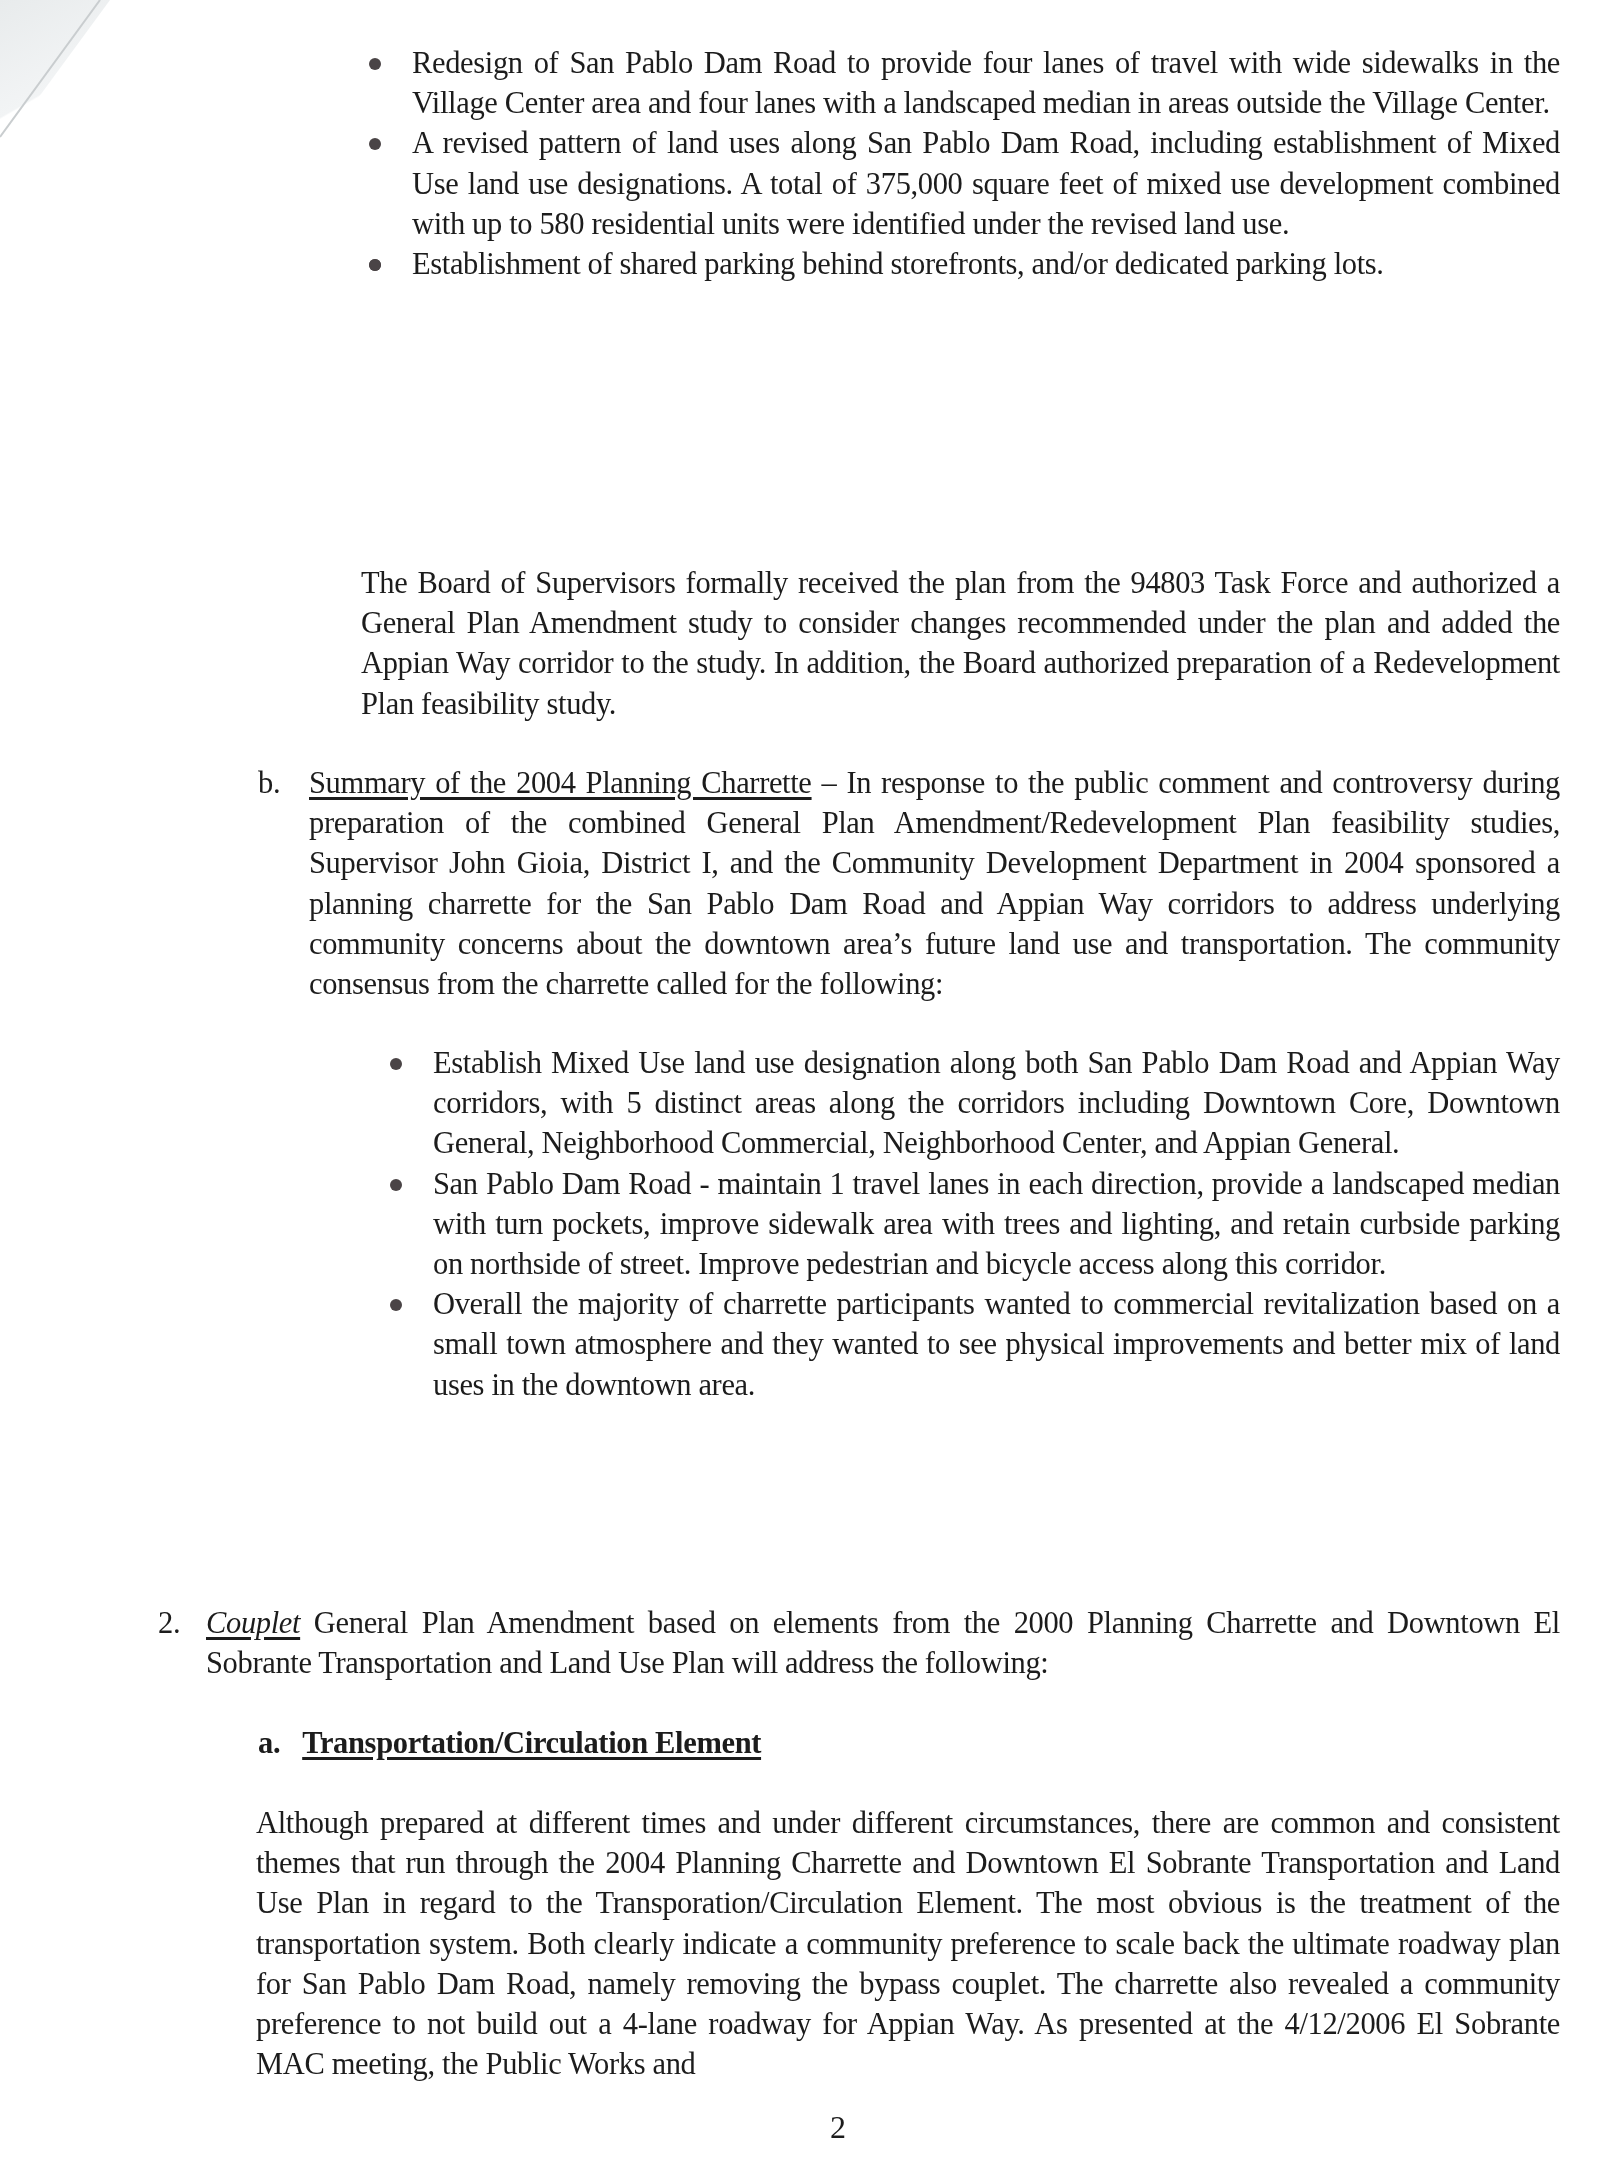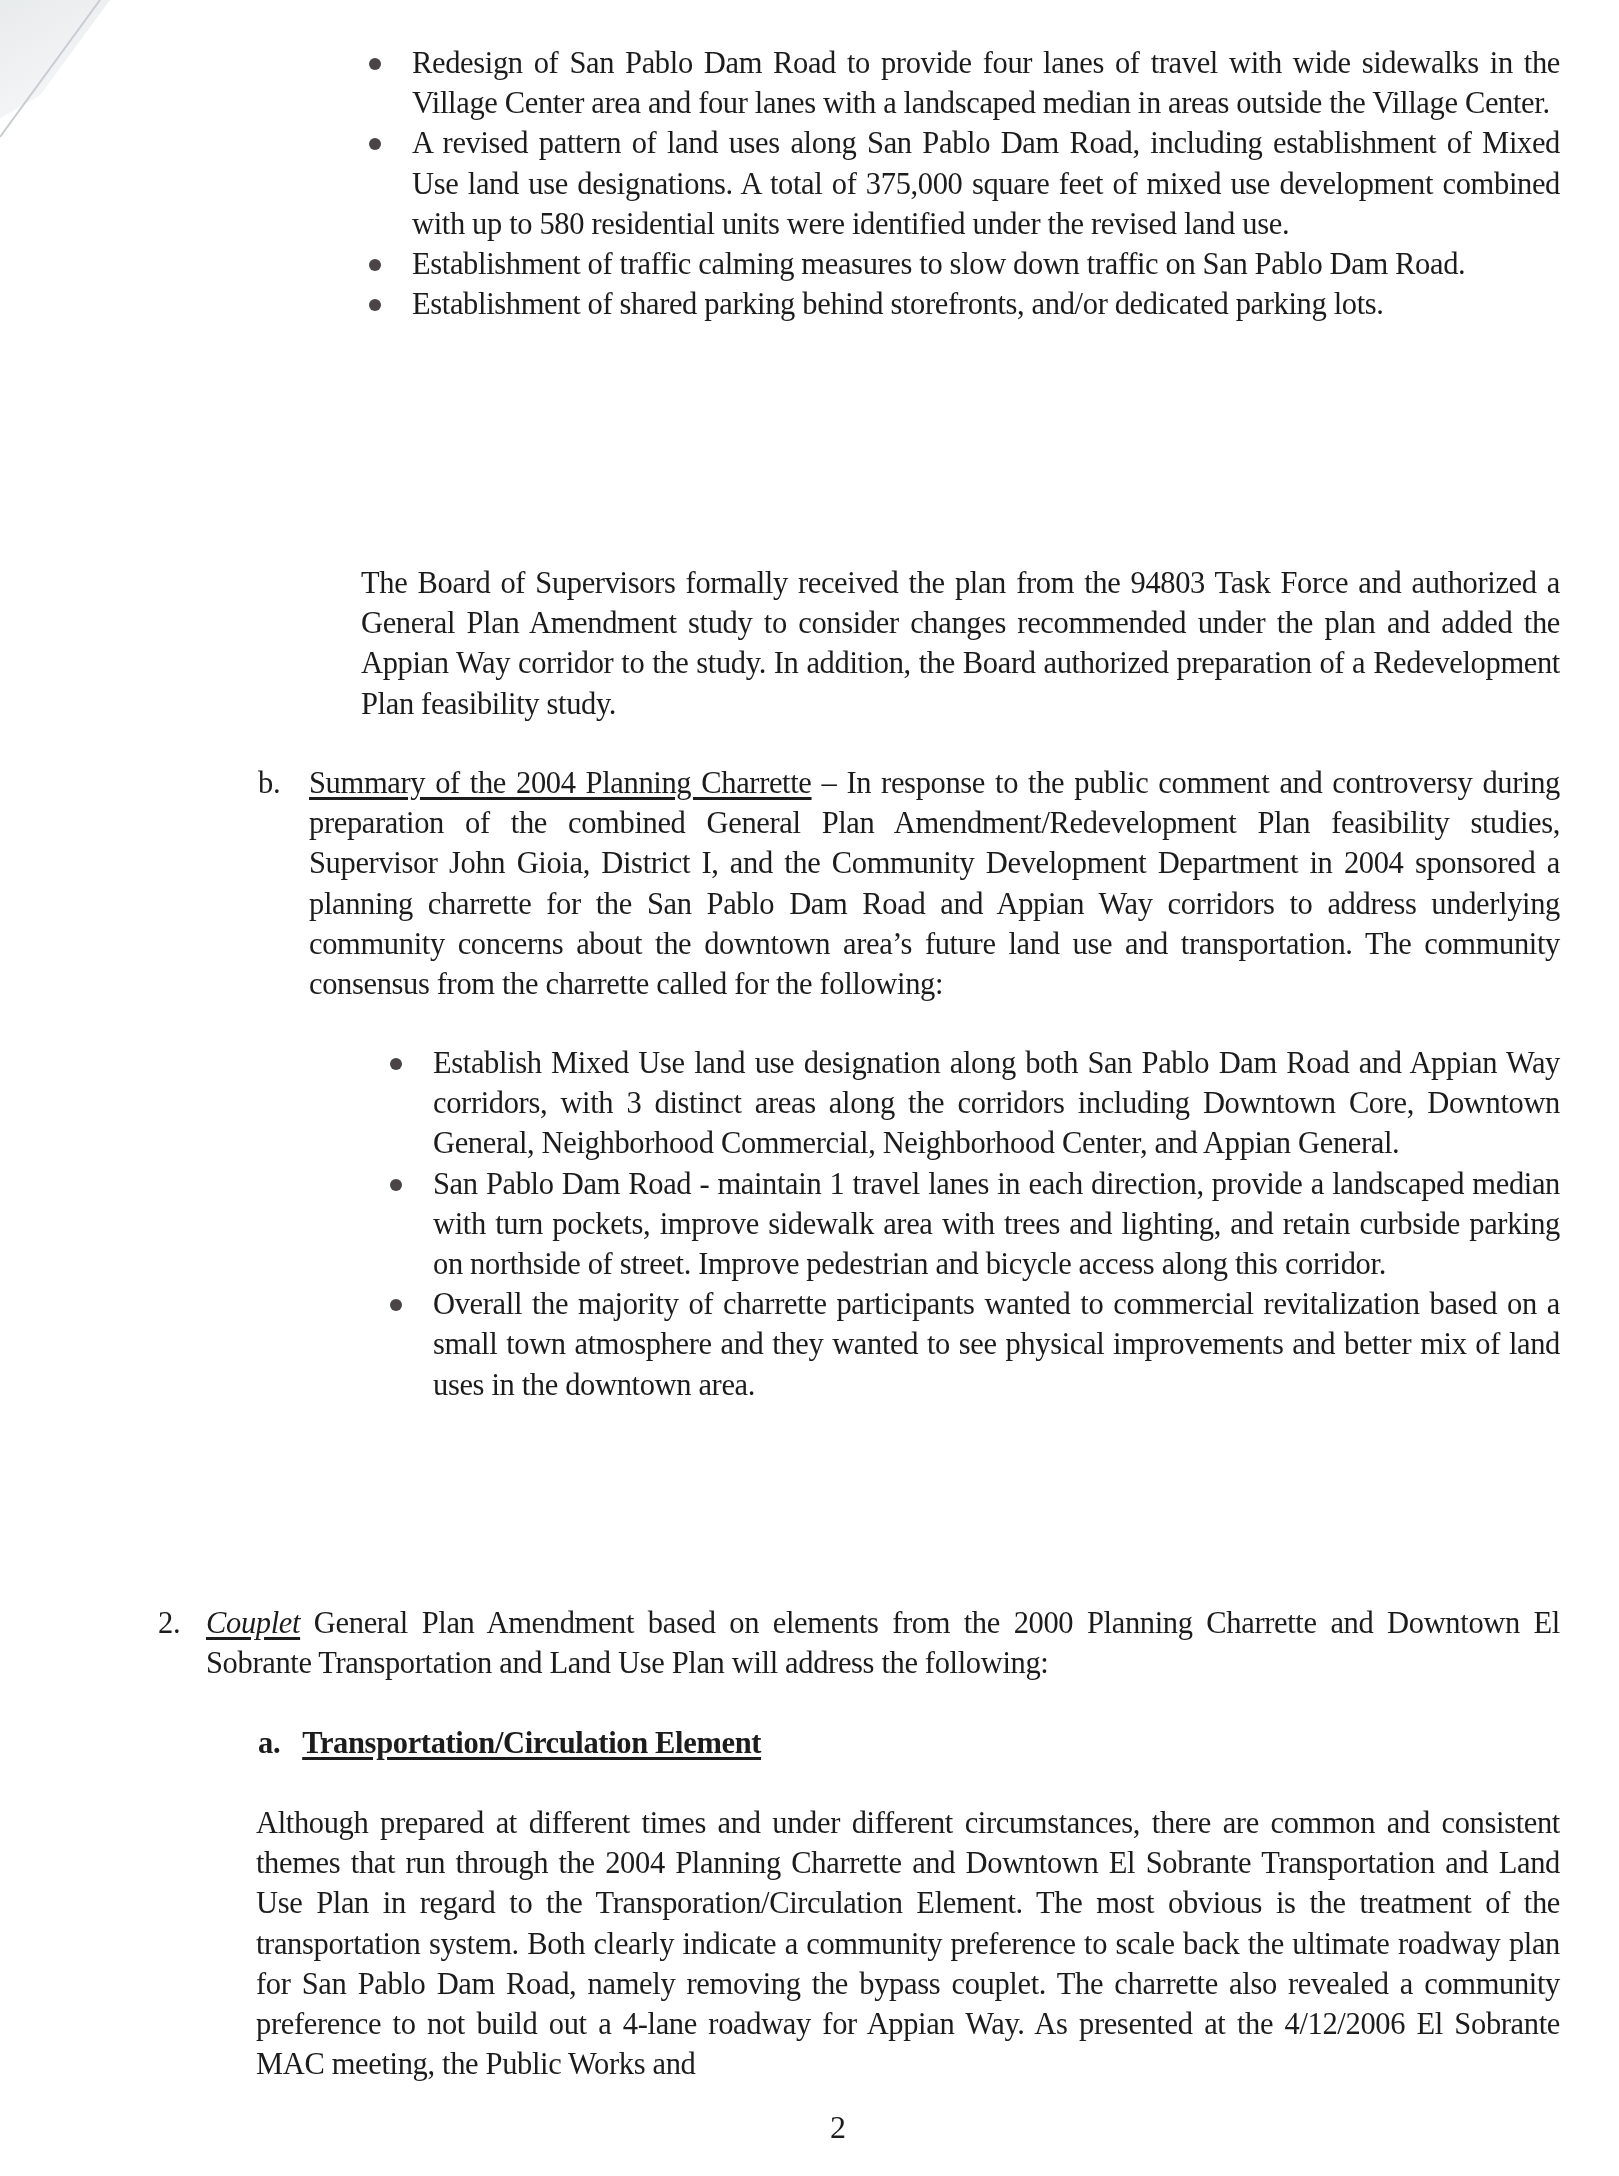--- a/index.html
+++ b/index.html
@@ -119,39 +119,38 @@
     <li>
       <span class="bullet-dot"></span>
       <span>Redesign of San Pablo Dam Road to provide four lanes of travel with wide sidewalks in the Village Center area and four lanes with a landscaped median in areas outside the Village Center.</span>
     </li>
     <li>
       <span class="bullet-dot"></span>
       <span>A revised pattern of land uses along San Pablo Dam Road, including establishment of Mixed Use land use designations. A total of 375,000 square feet of mixed use development combined with up to 580 residential units were identified under the revised land use.</span>
     </li>
     <li>
       <span class="bullet-dot"></span>
-      <span>Establishment of traffic calming measures to slow down traffic on San Pablo Dam Road.</span>
     </li>
     <li>
       <span class="bullet-dot"></span>
       <span>Establishment of shared parking behind storefronts, and/or dedicated parking lots.</span>
     </li>
   </ul>
 
   <p class="para para-board text">The Board of Supervisors formally received the plan from the 94803 Task Force and authorized a General Plan Amendment study to consider changes recommended under the plan and added the Appian Way corridor to the study. In addition, the Board authorized preparation of a Redevelopment Plan feasibility study.</p>
 
   <div class="para item-b text">
     <span class="marker">b.</span>
     <span class="body"><span class="u">Summary of the 2004 Planning Charrette</span><span> – In response to the public comment and controversy during preparation of the combined General Plan Amendment/Redevelopment Plan feasibility studies, Supervisor John Gioia, District I, and the Community Development Department in 2004 sponsored a planning charrette for the San Pablo Dam Road and Appian Way corridors to address underlying community concerns about the downtown area’s future land use and transportation. The community consensus from the charrette called for the following:</span></span>
   </div>
 
   <ul class="bullet-list list-b text">
     <li>
       <span class="bullet-dot"></span>
-      <span>Establish Mixed Use land use designation along both San Pablo Dam Road and Appian Way corridors, with 3 distinct areas along the corridors including Downtown Core, Downtown General, Neighborhood Commercial, Neighborhood Center, and Appian General.</span>
+      <span>Establish Mixed Use land use designation along both San Pablo Dam Road and Appian Way corridors, with 5 distinct areas along the corridors including Downtown Core, Downtown General, Neighborhood Commercial, Neighborhood Center, and Appian General.</span>
     </li>
     <li>
       <span class="bullet-dot"></span>
       <span>San Pablo Dam Road - maintain 1 travel lanes in each direction, provide a landscaped median with turn pockets, improve sidewalk area with trees and lighting, and retain curbside parking on northside of street. Improve pedestrian and bicycle access along this corridor.</span>
     </li>
     <li>
       <span class="bullet-dot"></span>
       <span>Overall the majority of charrette participants wanted to commercial revitalization based on a small town atmosphere and they wanted to see physical improvements and better mix of land uses in the downtown area.</span>
     </li>
   </ul>

